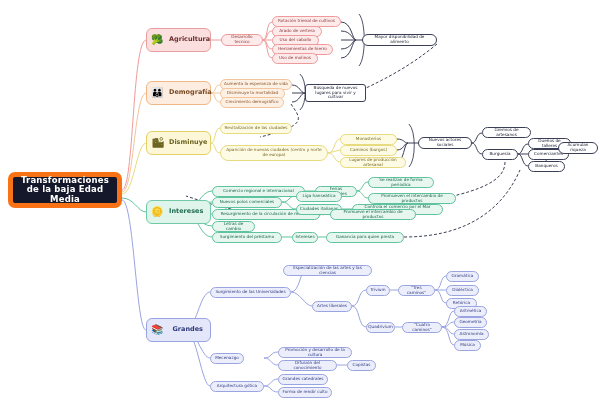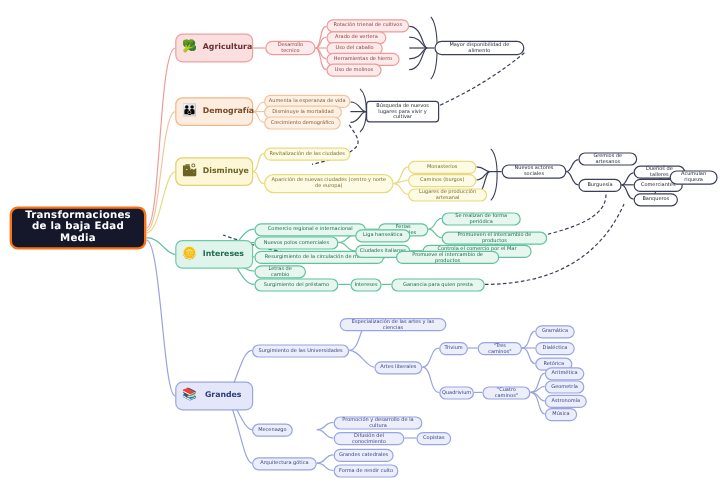--- a/index.html
+++ b/index.html
@@ -7,29 +7,29 @@
        font-family:"DejaVu Sans","Liberation Sans",sans-serif;}
   #canvas{position:absolute;inset:0;}
   svg.links{position:absolute;left:0;top:0;width:600px;height:408px;overflow:visible;}
 
   .node{position:absolute;box-sizing:border-box;display:flex;align-items:center;
         justify-content:center;text-align:center;border-radius:4px;border:1px solid #999;
         background:#fff;line-height:1.12;padding:1px 3px;}
   .node span{display:block;}
 
   
-  .root{background:#15182b;border:2px solid #f97316;border-radius:7px;color:#ffffff;
+  .root{background:#15182b;border:5px solid #f97316;border-radius:7px;color:#ffffff;
         font-weight:bold;font-size:8.5px;letter-spacing:.2px;padding:4px 6px;}
 
   
   .head{font-size:6.5px;font-weight:600;border-radius:6px;gap:4px;justify-content:flex-start;
         padding-left:4px;}
   .head .ico{width:14px;height:14px;flex:0 0 14px;display:flex;align-items:center;
              justify-content:center;font-size:10px;line-height:1;}
-  .head .lbl{flex:1;text-align:center;padding-right:4px;}
+  .head .lbl{flex:1;text-align:right;padding-right:4px;}
 
   .c-agri{background:#fbdede;border-color:#e8a0a0;color:#6a3030;}
   .c-demo{background:#fdece0;border-color:#f0b889;color:#7a4a22;}
   .c-urba{background:#fdf7d8;border-color:#e3d169;color:#6d6320;}
   .c-come{background:#dff5ec;border-color:#72c9a6;color:#1e6a4e;}
   .c-cult{background:#e4e7fa;border-color:#9aa4e0;color:#2f3a7a;}
 
   
   .pill{font-size:4.2px;border-radius:3px;padding:1.5px 2.5px;}
   .p-agri{background:#fdeaea;border-color:#ef9a9a;color:#8d3a3a;}

